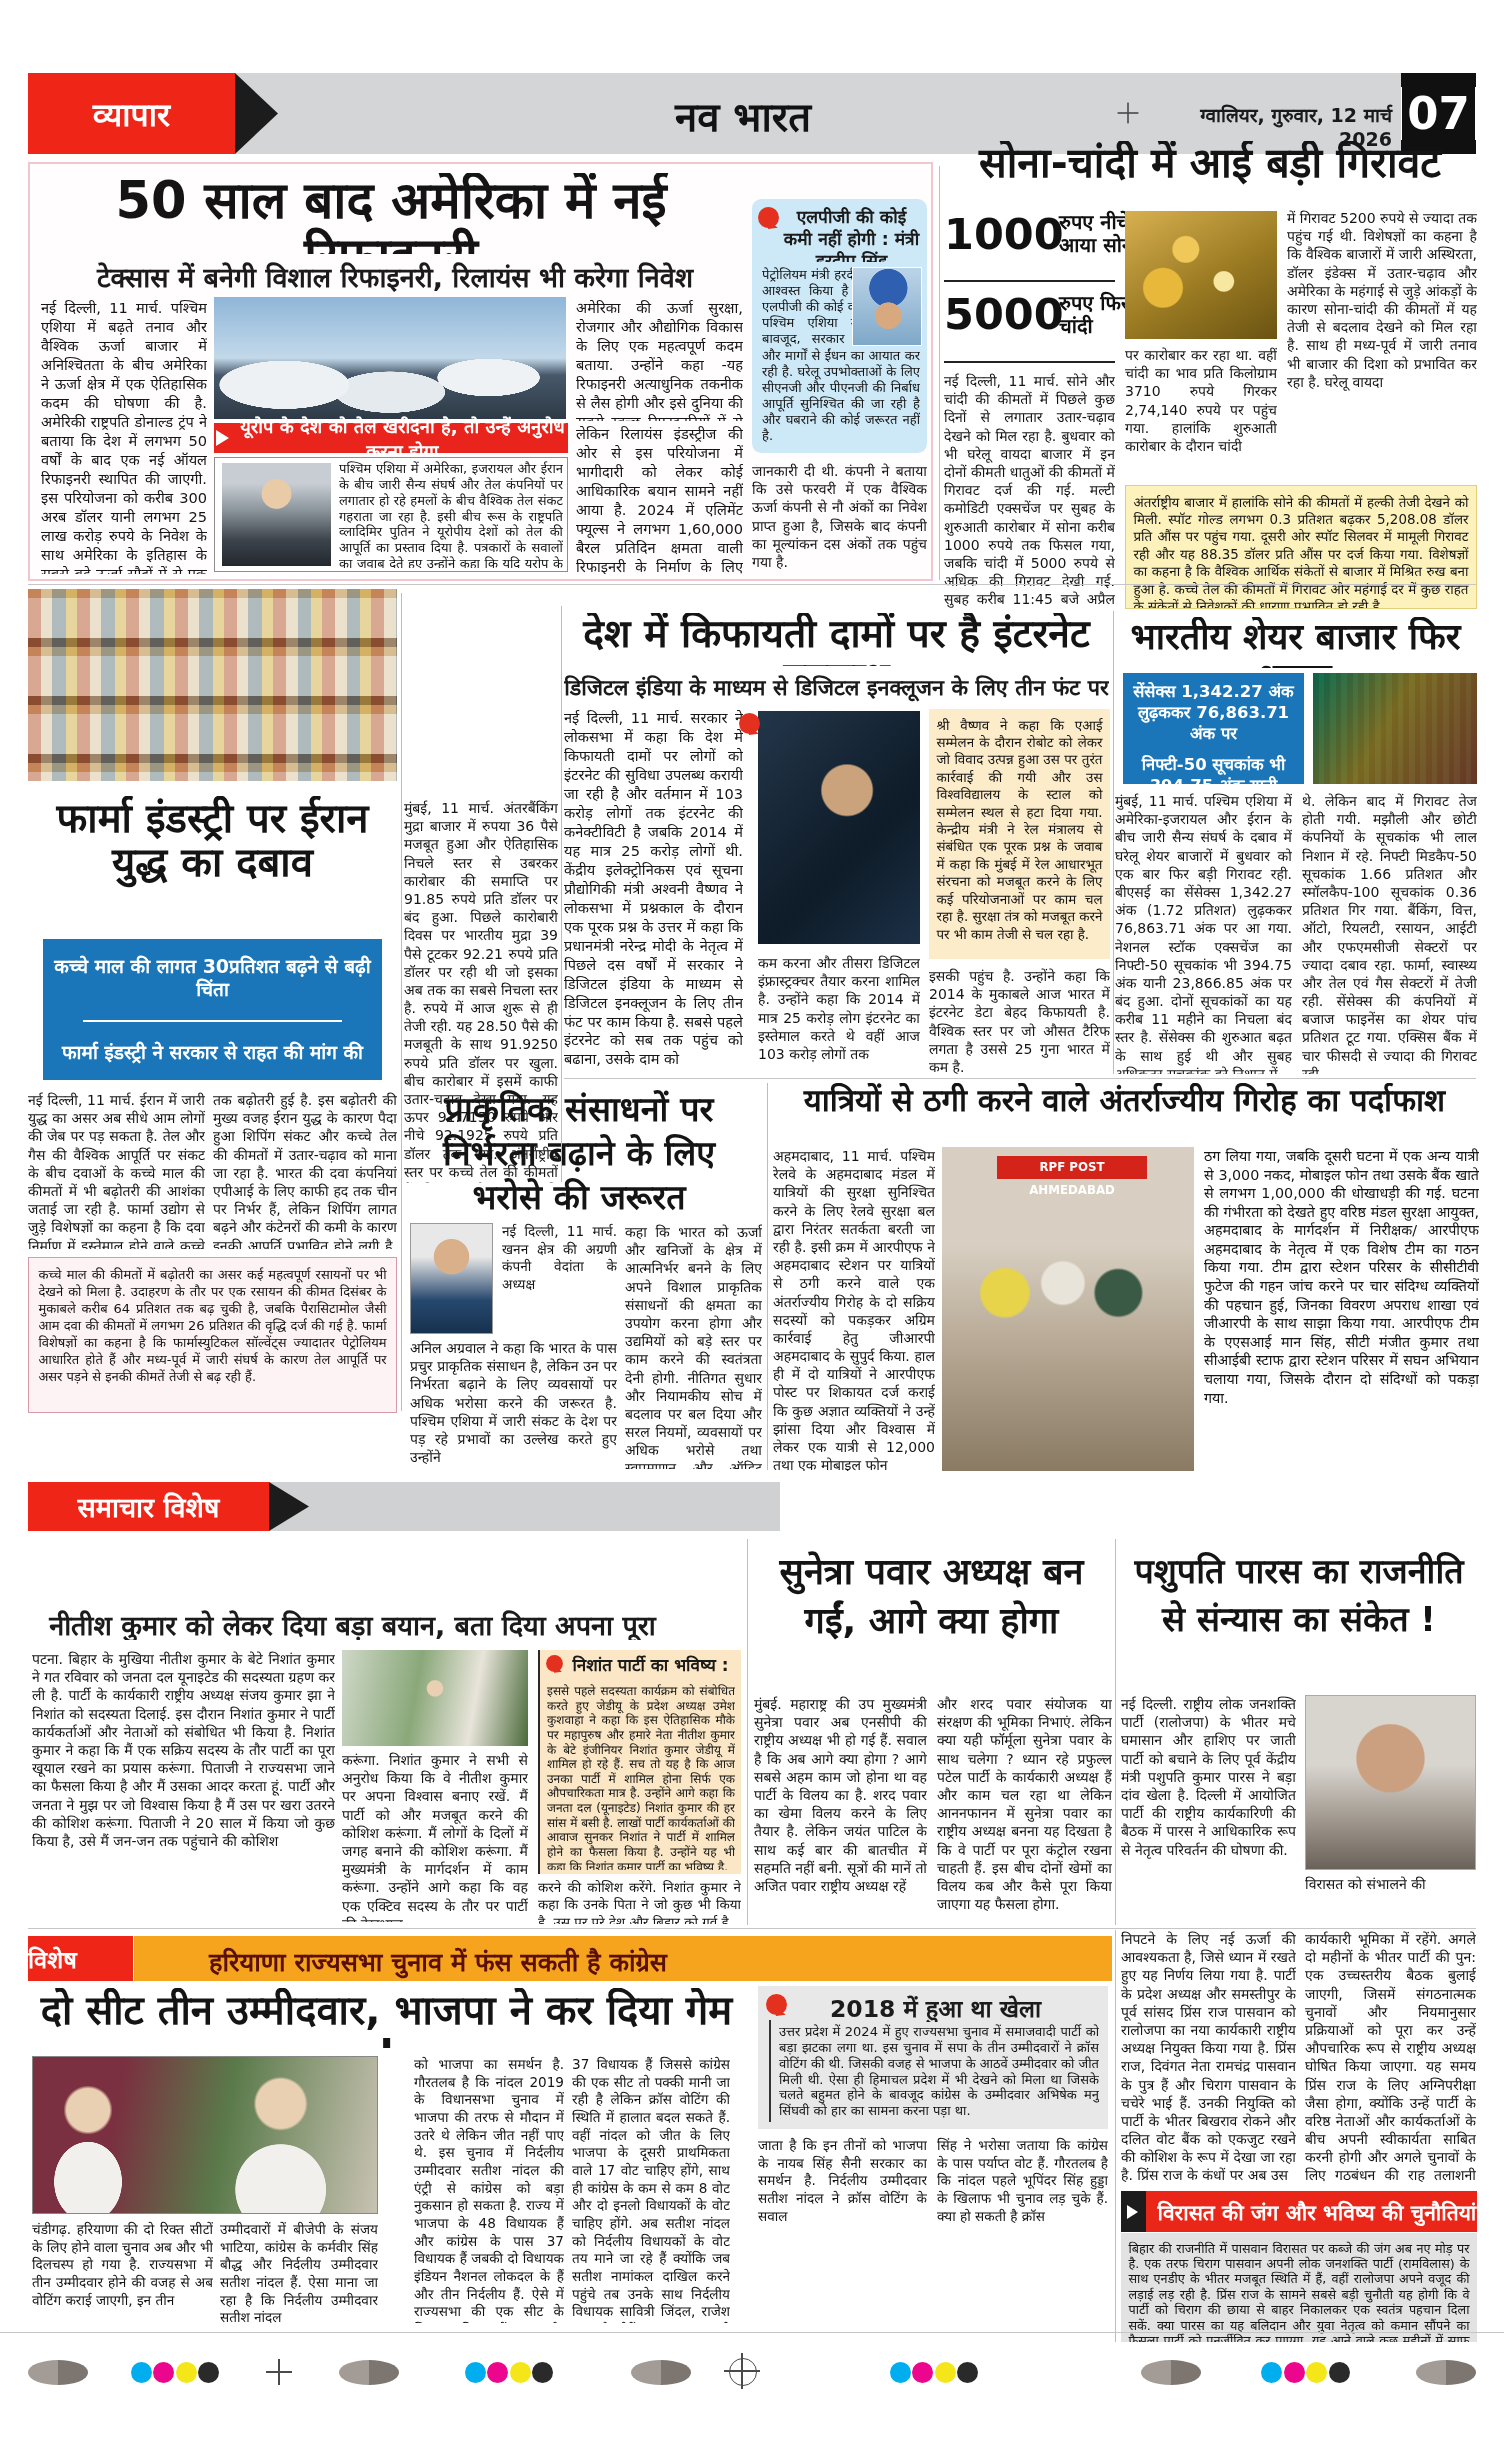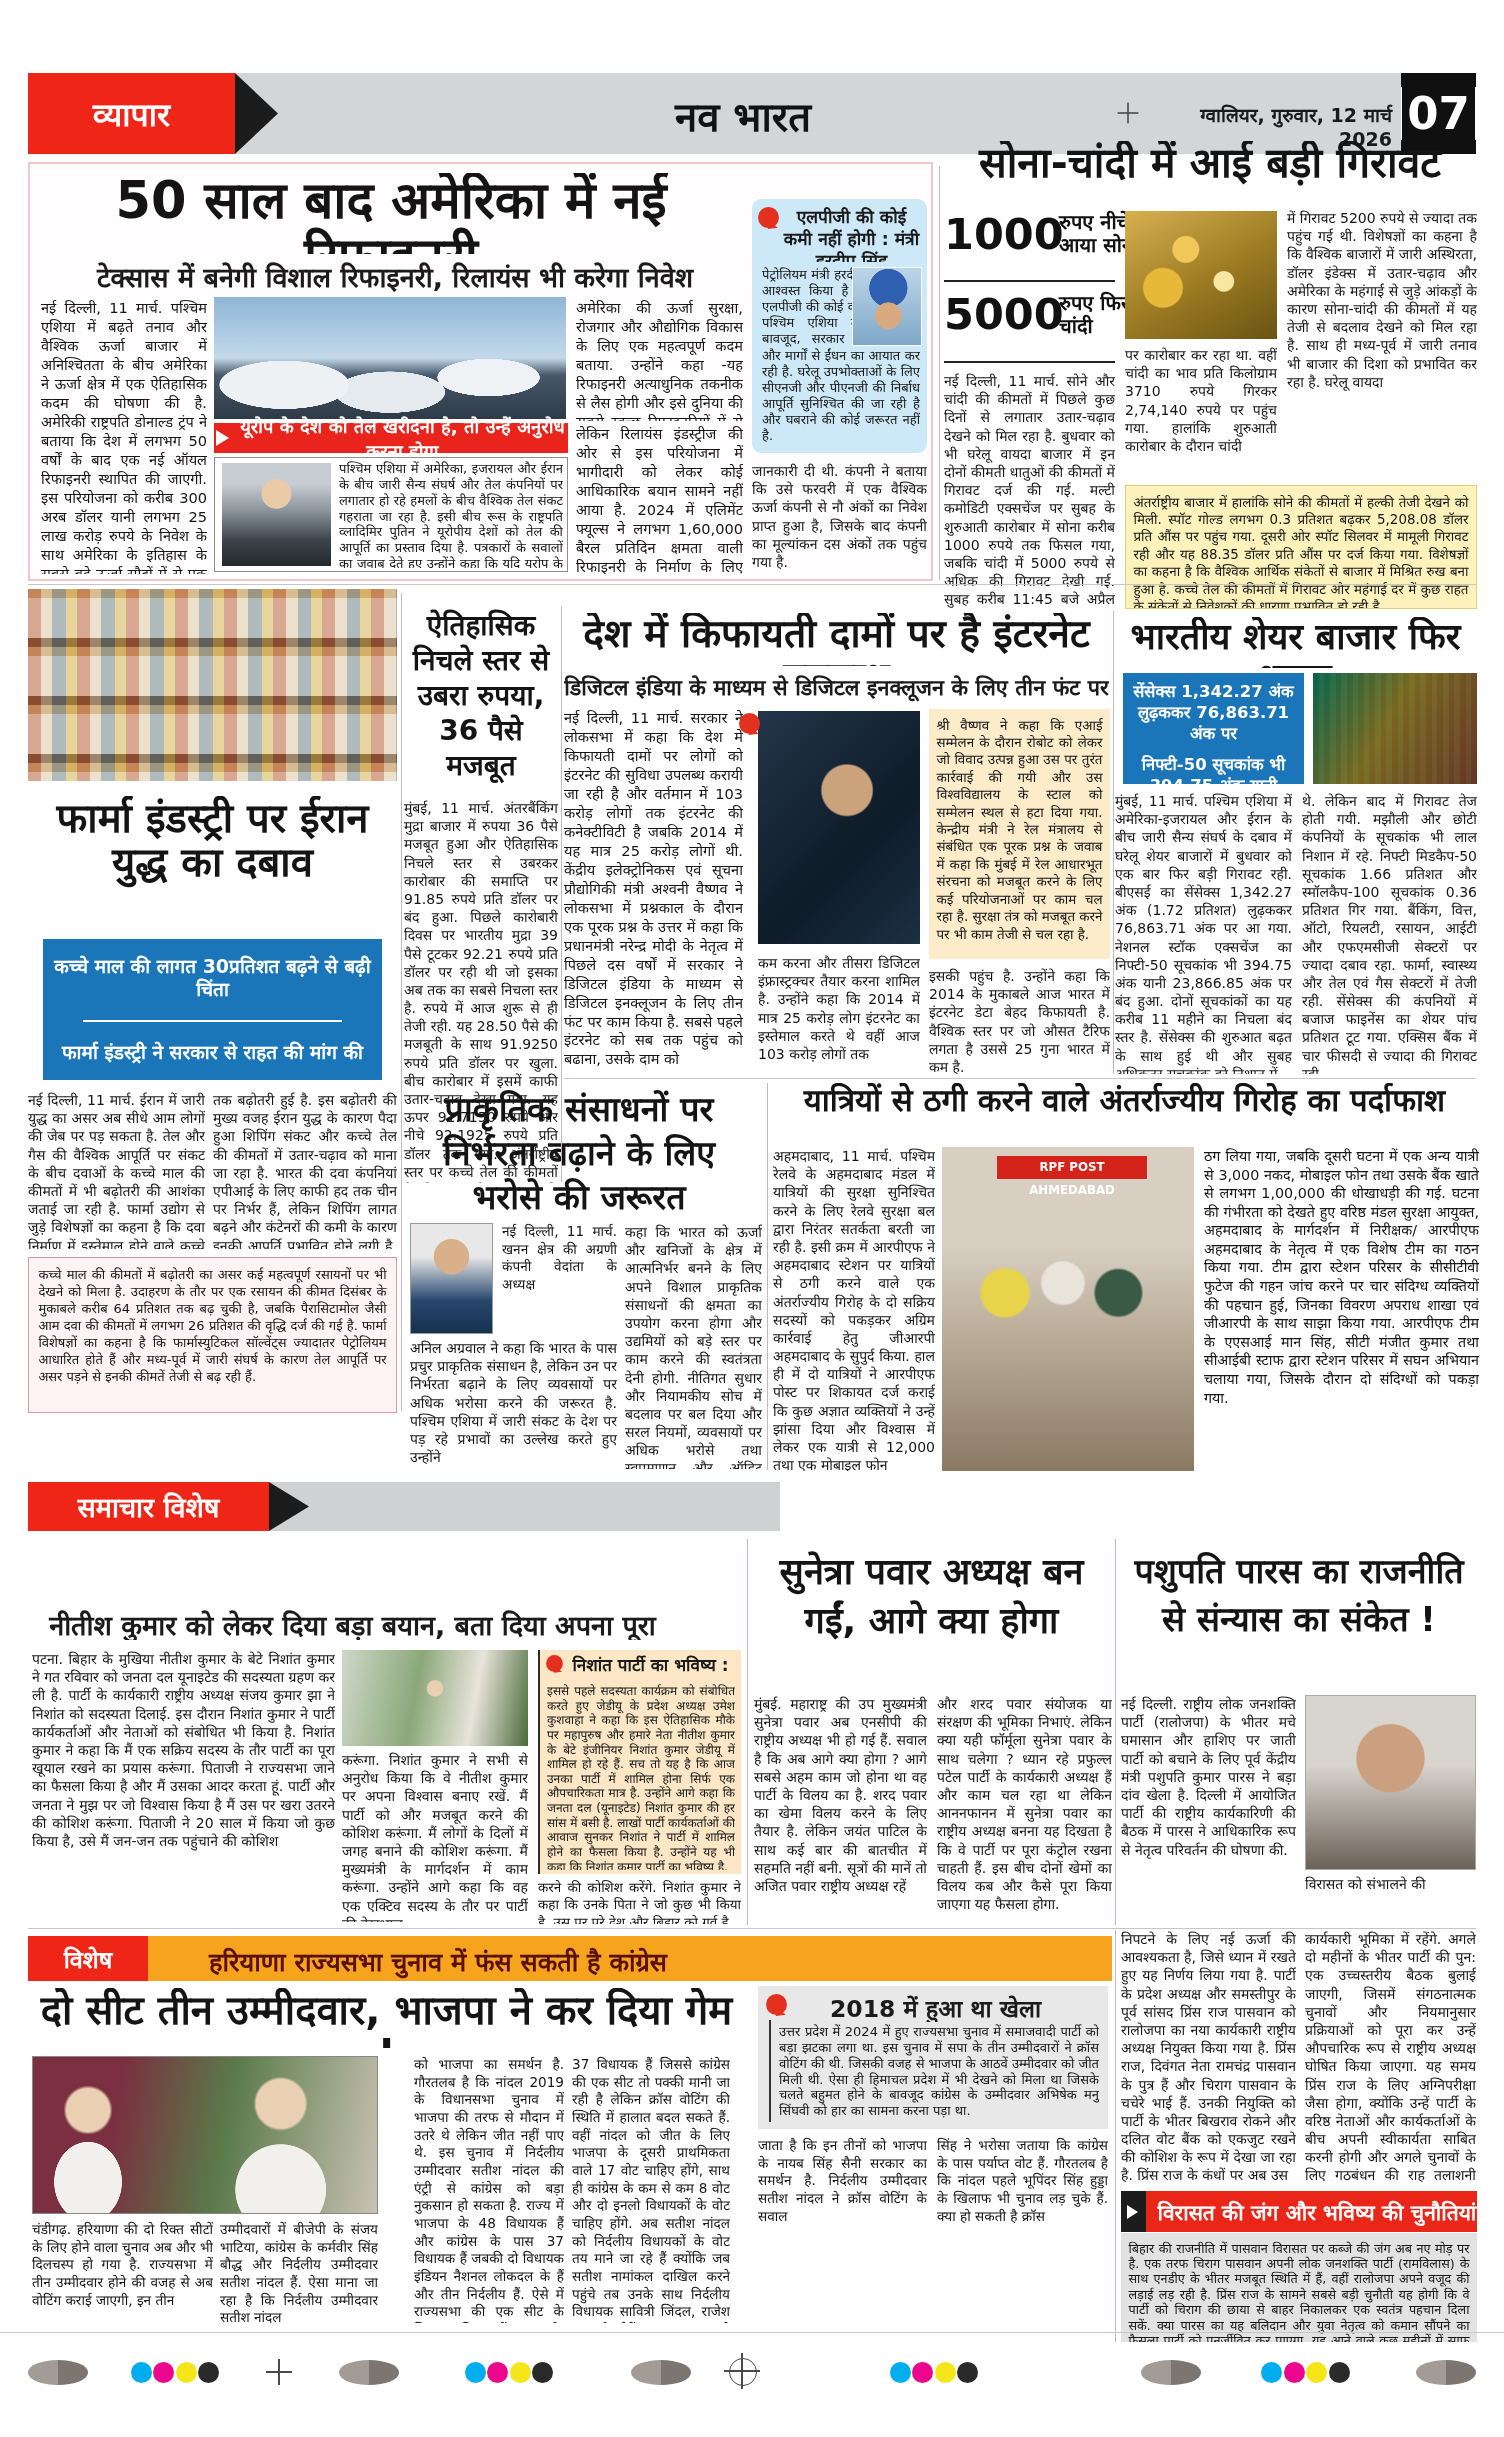--- a/index.html
+++ b/index.html
@@ -82,21 +82,20 @@
   <div class="hl" style="left:28px;top:796px;width:369px;height:134px;font-size:40px">फार्मा इंडस्ट्री पर ईरान युद्ध का दबाव</div>
   <div class="bluebox" style="left:43px;top:939px;width:339px;height:141px">
     <div style="font-size:19px;line-height:1.25">कच्चे माल की लागत 30प्रतिशत बढ़ने से बढ़ी चिंता</div>
     <div class="dv"></div>
     <div style="font-size:19px;line-height:1.25">फार्मा इंडस्ट्री ने सरकार से राहत की मांग की</div>
   </div>
   <div class="t" style="left:28px;top:1091px;width:177px;height:158px;font-size:14px">नई दिल्ली, 11 मार्च. ईरान में जारी युद्ध का असर अब सीधे आम लोगों की जेब पर पड़ सकता है. तेल और गैस की वैश्विक आपूर्ति पर संकट के बीच दवाओं के कच्चे माल की कीमतों में भी बढ़ोतरी की आशंका जताई जा रही है. फार्मा उद्योग से जुड़े विशेषज्ञों का कहना है कि दवा निर्माण में इस्तेमाल होने वाले कच्चे माल की कीमतों में पिछले दो हफ्तों में 30 प्रतिशत</div>
   <div class="t" style="left:213px;top:1091px;width:184px;height:158px;font-size:14px">तक बढ़ोतरी हुई है. इस बढ़ोतरी की मुख्य वजह ईरान युद्ध के कारण पैदा हुआ शिपिंग संकट और कच्चे तेल की कीमतों में उतार-चढ़ाव को माना जा रहा है. भारत की दवा कंपनियां एपीआई के लिए काफी हद तक चीन पर निर्भर हैं, लेकिन शिपिंग लागत बढ़ने और कंटेनरों की कमी के कारण इनकी आपूर्ति प्रभावित होने लगी है. फार्मा इंडस्ट्री ने सरकार से राहत की मांग की है.</div>
   <div class="t" style="left:28px;top:1257px;width:369px;height:156px;background:#fdf3f4;border:1.9px solid #d898a6;padding:9.4px;font-size:13px">कच्चे माल की कीमतों में बढ़ोतरी का असर कई महत्वपूर्ण रसायनों पर भी देखने को मिला है. उदाहरण के तौर पर एक रसायन की कीमत दिसंबर के मुकाबले करीब 64 प्रतिशत तक बढ़ चुकी है, जबकि पैरासिटामोल जैसी आम दवा की कीमतों में लगभग 26 प्रतिशत की वृद्धि दर्ज की गई है. फार्मा विशेषज्ञों का कहना है कि फार्मास्युटिकल सॉल्वेंट्स ज्यादातर पेट्रोलियम आधारित होते हैं और मध्य-पूर्व में जारी संघर्ष के कारण तेल आपूर्ति पर असर पड़ने से इनकी कीमतें तेजी से बढ़ रही हैं.</div>
 
-  <div class="hl" style="left:404px;top:608px;width:154px;height:186px;font-size:28px;line-height:1.25">ऐतिहासिक निचले स्तर से उबरा रुपया, 36 पैसे मजबूत</div>
   <div class="t" style="left:404px;top:799px;width:154px;height:384px;font-size:14px">मुंबई, 11 मार्च. अंतरबैंकिंग मुद्रा बाजार में रुपया 36 पैसे मजबूत हुआ और ऐतिहासिक निचले स्तर से उबरकर कारोबार की समाप्ति पर 91.85 रुपये प्रति डॉलर पर बंद हुआ. पिछले कारोबारी दिवस पर भारतीय मुद्रा 39 पैसे टूटकर 92.21 रुपये प्रति डॉलर पर रही थी जो इसका अब तक का सबसे निचला स्तर है. रुपये में आज शुरू से ही तेजी रही. यह 28.50 पैसे की मजबूती के साथ 91.9250 रुपये प्रति डॉलर पर खुला. बीच कारोबार में इसमें काफी उतार-चढ़ाव देखा गया. यह ऊपर 91.7150 रुपये और नीचे 92.1925 रुपये प्रति डॉलर तक गया. अंतर्राष्ट्रीय स्तर पर कच्चे तेल की कीमतों में गिरावट और दुनिया की अन्य प्रमुख मुद्राओं के बास्केट में डॉलर सूचकांक में नरमी से रुपये को समर्थन मिला.</div>
 
   <div class="hl" style="left:564px;top:613px;width:545px;height:53px;font-size:39px">देश में किफायती दामों पर है इंटरनेट उपलब्ध</div>
   <div class="sub" style="left:564px;top:672px;width:545px;height:30px;font-size:21.6px">डिजिटल इंडिया के माध्यम से डिजिटल इनक्लूजन के लिए तीन फंट पर काम किया : वैष्णव</div>
   <div class="t" style="left:564px;top:709px;width:179px;height:365px">नई दिल्ली, 11 मार्च. सरकार ने लोकसभा में कहा कि देश में किफायती दामों पर लोगों को इंटरनेट की सुविधा उपलब्ध करायी जा रही है और वर्तमान में 103 करोड़ लोगों तक इंटरनेट की कनेक्टीविटी है जबकि 2014 में यह मात्र 25 करोड़ लोगों थी. केंद्रीय इलेक्ट्रोनिकस एवं सूचना प्रौद्योगिकी मंत्री अश्वनी वैष्णव ने लोकसभा में प्रश्नकाल के दौरान एक पूरक प्रश्न के उत्तर में कहा कि प्रधानमंत्री नरेन्द्र मोदी के नेतृत्व में पिछले दस वर्षों में सरकार ने डिजिटल इंडिया के माध्यम से डिजिटल इनक्लूजन के लिए तीन फंट पर काम किया है. सबसे पहले इंटरनेट को सब तक पहुंच को बढाना, उसके दाम को</div>
   <div class="qmark" style="left:739px;top:713px"></div>
   <div class="photo" style="left:758px;top:711px;width:162px;height:233px;background:radial-gradient(circle at 55% 34%,#caa27c 0 14%,transparent 15%),linear-gradient(135deg,#23364a,#0e1b28 60%,#1c3046)"></div>
   <div class="t" style="left:929px;top:709px;width:181px;height:250px;background:#fcecca;padding:7.5px;font-size:13.4px">श्री वैष्णव ने कहा कि एआई सम्मेलन के दौरान रोबोट को लेकर जो विवाद उत्पन्न हुआ उस पर तुरंत कार्रवाई की गयी और उस विश्वविद्यालय के स्टाल को सम्मेलन स्थल से हटा दिया गया. केन्द्रीय मंत्री ने रेल मंत्रालय से संबंधित एक पूरक प्रश्न के जवाब में कहा कि मुंबई में रेल आधारभूत संरचना को मजबूत करने के लिए कई परियोजनाओं पर काम चल रहा है. सुरक्षा तंत्र को मजबूत करने पर भी काम तेजी से चल रहा है.</div>
   <div class="t" style="left:758px;top:954px;width:162px;height:120px;font-size:14px">कम करना और तीसरा डिजिटल इंफ्रास्ट्रक्चर तैयार करना शामिल है. उन्होंने कहा कि 2014 में मात्र 25 करोड़ लोग इंटरनेट का इस्तेमाल करते थे वहीं आज 103 करोड़ लोगों तक</div>
   <div class="t" style="left:929px;top:967px;width:181px;height:107px;font-size:14px">इसकी पहुंच है. उन्होंने कहा कि 2014 के मुकाबले आज भारत में इंटरनेट डेटा बेहद किफायती है. वैश्विक स्तर पर जो औसत टैरिफ लगता है उससे 25 गुना भारत में कम है.</div>
@@ -145,21 +144,21 @@
   <div class="t" style="left:937px;top:1695px;width:175px;height:229px;font-size:14px">और शरद पवार संयोजक या संरक्षण की भूमिका निभाएं. लेकिन क्या यही फॉर्मूला सुनेत्रा पवार के साथ चलेगा ? ध्यान रहे प्रफुल्ल पटेल पार्टी के कार्यकारी अध्यक्ष हैं और काम चल रहा था लेकिन आननफानन में सुनेत्रा पवार का राष्ट्रीय अध्यक्ष बनना यह दिखता है कि वे पार्टी पर पूरा कंट्रोल रखना चाहती हैं. इस बीच दोनों खेमों का विलय कब और कैसे पूरा किया जाएगा यह फैसला होगा.</div>
 
   <div class="hl" style="left:1121px;top:1548px;width:356px;height:137px;font-size:34px;line-height:1.4">पशुपति पारस का राजनीति से संन्यास का संकेत !</div>
   <div class="t" style="left:1121px;top:1695px;width:175px;height:229px;font-size:14px">नई दिल्ली. राष्ट्रीय लोक जनशक्ति पार्टी (रालोजपा) के भीतर मचे घमासान और हाशिए पर जाती पार्टी को बचाने के लिए पूर्व केंद्रीय मंत्री पशुपति कुमार पारस ने बड़ा दांव खेला है. दिल्ली में आयोजित पार्टी की राष्ट्रीय कार्यकारिणी की बैठक में पारस ने आधिकारिक रूप से नेतृत्व परिवर्तन की घोषणा की.</div>
   <div class="photo" style="left:1305px;top:1695px;width:171px;height:175px;border:0.9px solid #aaa;background:radial-gradient(circle at 50% 36%,#caa080 0 24%,transparent 25%),linear-gradient(#d8d4ce 0 40%,#9a9288 75%,#6a6258)"></div>
   <div class="t" style="left:1305px;top:1875px;width:171px;height:43px;font-size:14px">विरासत को संभालने की</div>
 
   <div class="abs" style="left:134px;top:1936px;width:978px;height:45px;background:#f6a41d">
     <span style="display:block;padding:7.5px 0 0 75px;font-size:25.4px;font-weight:bold;color:#5a1008">हरियाणा राज्यसभा चुनाव में फंस सकती है कांग्रेस</span>
   </div>
-  <div class="abs" style="left:28px;top:1936px;width:120px;height:45px;background:#ee2517;display:flex;align-items:center;justify-content:center">
+  <div class="abs" style="left:28px;top:1936px;width:105px;height:45px;background:#ee2517;display:flex;align-items:center;">
     <span style="color:#fff;font-size:23.5px;font-weight:bold">विशेष</span>
   </div>
   <div class="hl" style="left:28px;top:1988px;width:717px;height:60px;font-size:40px">दो सीट तीन उम्मीदवार, भाजपा ने कर दिया गेम !</div>
   <div class="photo" style="left:32px;top:2056px;width:346px;height:158px;border:0.9px solid #888;background:radial-gradient(circle at 16% 34%,#e9d0b2 0 7%,transparent 8%),radial-gradient(circle at 72% 30%,#e9d0b2 0 9%,transparent 10%),radial-gradient(ellipse 56px 66px at 16% 80%,#f2f0ec 0 60%,transparent 61%),radial-gradient(ellipse 75px 75px at 72% 85%,#f2f0ec 0 60%,transparent 61%),linear-gradient(100deg,#7a3040 0 25%,#5a7a4a 55%,#c8c2b2)"></div>
   <div class="t" style="left:414px;top:2056px;width:150px;height:267px;font-size:13.6px">को भाजपा का समर्थन है. गौरतलब है कि नांदल 2019 के विधानसभा चुनाव में भाजपा की तरफ से मौदान में उतरे थे लेकिन जीत नहीं पाए थे. इस चुनाव में निर्दलीय उम्मीदवार सतीश नांदल की एंट्री से कांग्रेस को बड़ा नुकसान हो सकता है. राज्य में भाजपा के 48 विधायक हैं और कांग्रेस के पास 37 विधायक हैं जबकी दो विधायक इंडियन नैशनल लोकदल के हैं और तीन निर्दलीय हैं. ऐसे में राज्यसभा की एक सीट के लिए 31 विधायकों का समर्थन चाहिए हालांकि कांग्रेस के पास</div>
   <div class="t" style="left:572px;top:2056px;width:158px;height:267px;font-size:13.6px">37 विधायक हैं जिससे कांग्रेस की एक सीट तो पक्की मानी जा रही है लेकिन क्रॉस वोटिंग की स्थिति में हालात बदल सकते हैं. वहीं नांदल को जीत के लिए भाजपा के दूसरी प्राथमिकता वाले 17 वोट चाहिए होंगे, साथ ही कांग्रेस के कम से कम 8 वोट और दो इनलो विधायकों के वोट चाहिए होंगे. अब सतीश नांदल को निर्दलीय विधायकों के वोट तय माने जा रहे हैं क्योंकि जब सतीश नामांकल दाखिल करने पहुंचे तब उनके साथ निर्दलीय विधायक सावित्री जिंदल, राजेश जून और देवेंद्र कादयान साथ थे और ऐसा माना</div>
   <div class="t" style="left:32px;top:2221px;width:181px;height:102px;font-size:13.6px">चंडीगढ़. हरियाणा की दो रिक्त सीटों के लिए होने वाला चुनाव अब और भी दिलचस्प हो गया है. राज्यसभा में तीन उम्मीदवार होने की वजह से अब वोटिंग कराई जाएगी, इन तीन</div>
   <div class="t" style="left:220px;top:2221px;width:158px;height:102px;font-size:13.6px">उम्मीदवारों में बीजेपी के संजय भाटिया, कांग्रेस के कर्मवीर सिंह बौद्ध और निर्दलीय उम्मीदवार सतीश नांदल हैं. ऐसा माना जा रहा है कि निर्दलीय उम्मीदवार सतीश नांदल</div>
 
   <div class="abs" style="left:758px;top:1986px;width:350px;height:143px;background:#e8e8e8"></div>

